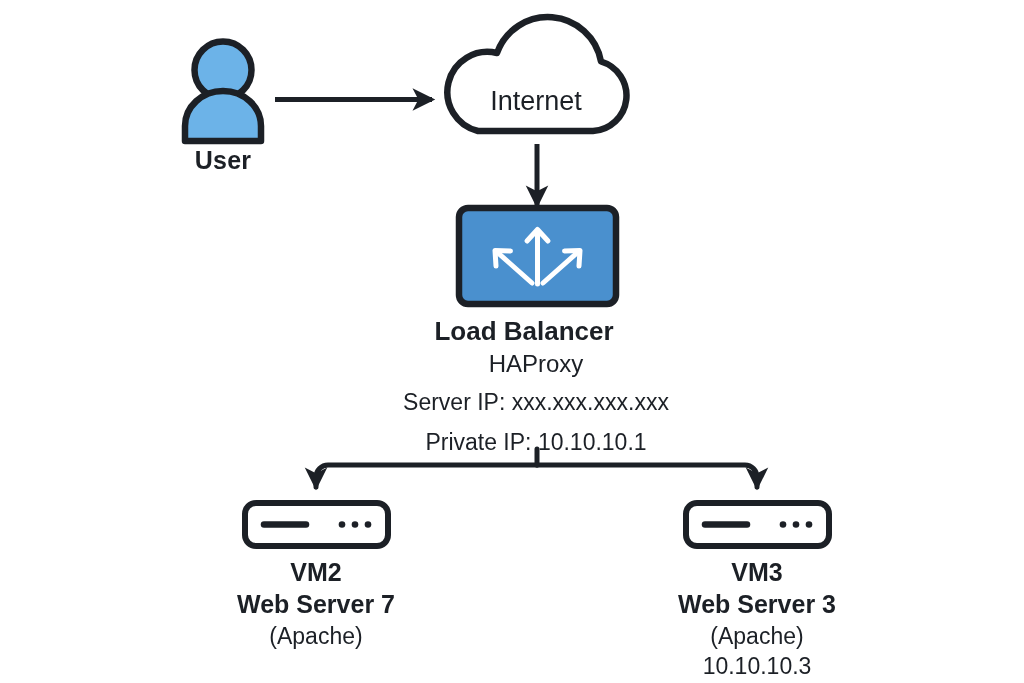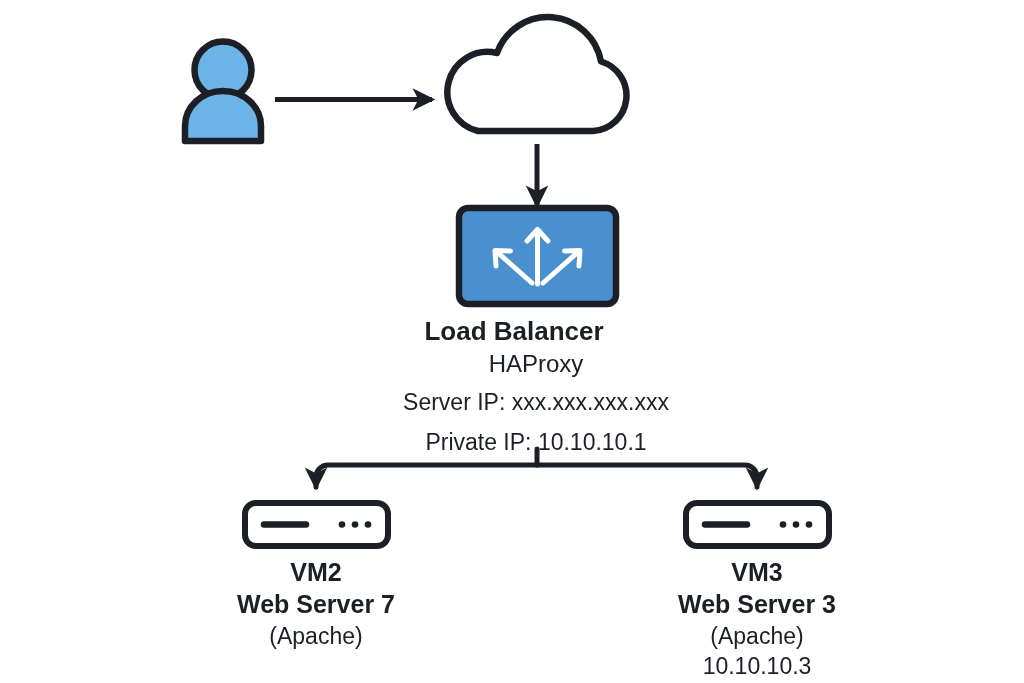--- a/index.html
+++ b/index.html
@@ -50,21 +50,21 @@
   #label-internet {
     left: 436px;
     top: 88px;
     width: 200px;
     font-size: 27px;
     font-weight: normal;
   }
 
   
   #label-lb-title {
-    left: 364px;
+    left: 374px;
     top: 318px;
     width: 300px;
     font-size: 26px;
   }
   #label-lb-sub {
     left: 386px;
     top: 352px;
     width: 300px;
     font-size: 24px;
   }
@@ -196,21 +196,23 @@
 
     <g>
       <rect x="686" y="503" width="143" height="43" rx="11" ry="11" fill="#ffffff" stroke="#1c2026" stroke-width="6"></rect>
       <line x1="705" y1="524.5" x2="747" y2="524.5" stroke="#1c2026" stroke-width="6.5" stroke-linecap="round"></line>
       <circle cx="783" cy="524.5" r="3.3" fill="#1c2026"></circle>
       <circle cx="796" cy="524.5" r="3.3" fill="#1c2026"></circle>
       <circle cx="809" cy="524.5" r="3.3" fill="#1c2026"></circle>
     </g>
   </svg>
 
-
+  <div class="lbl lbl-bold" id="label-user">User</div>
+
+  <div class="lbl" id="label-internet">Internet</div>
 
   <div class="lbl lbl-bold" id="label-lb-title">Load Balancer</div>
   <div class="lbl" id="label-lb-sub">HAProxy</div>
   <div class="lbl" id="label-lb-public-ip">Server IP: xxx.xxx.xxx.xxx</div>
   <div class="lbl" id="label-lb-private-ip">Private IP: 10.10.10.1</div>
 
   <div class="lbl lbl-bold" id="label-vm2-name">VM2</div>
   <div class="lbl lbl-bold" id="label-vm2-role">Web Server 7</div>
   <div class="lbl" id="label-vm2-software">(Apache)</div>
 

